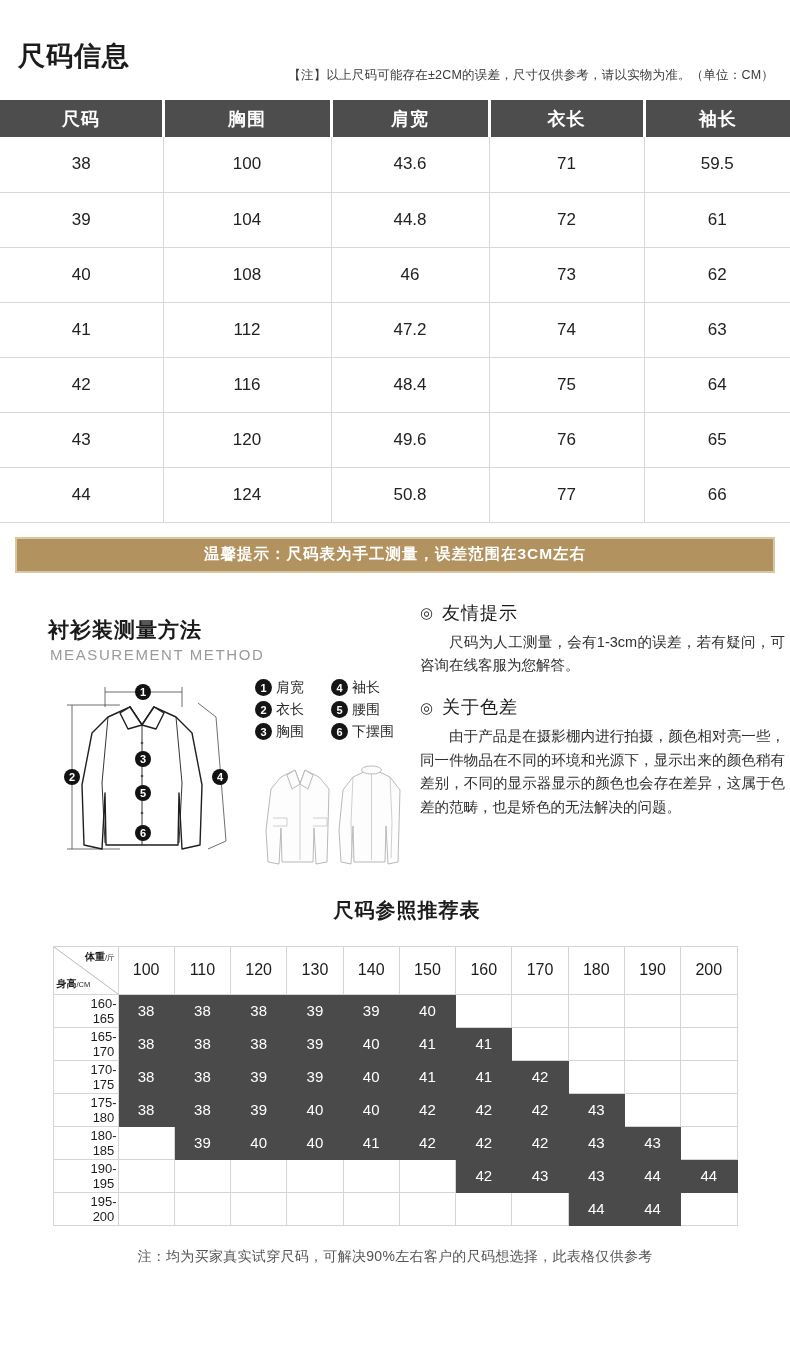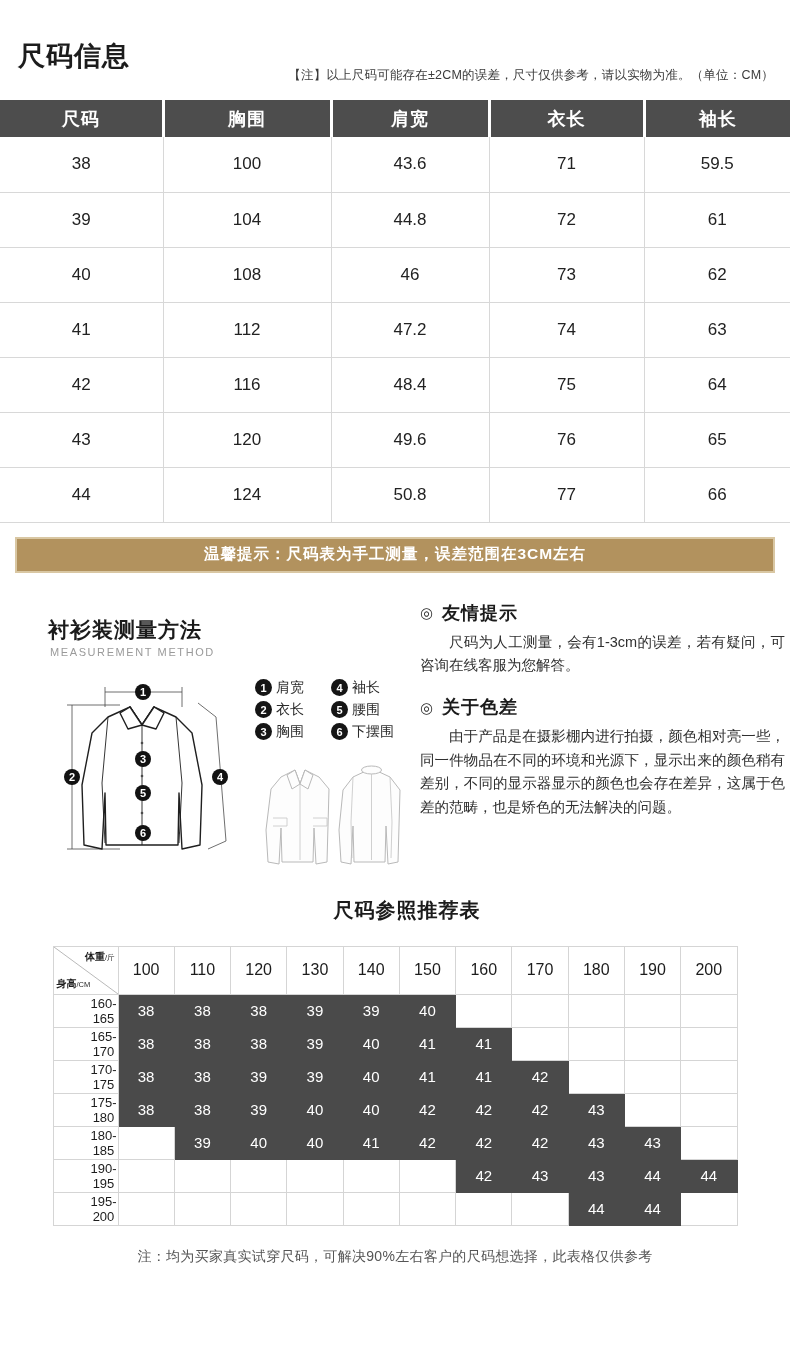--- a/index.html
+++ b/index.html
@@ -101,21 +101,21 @@
     position: absolute;
     left: 48px; top: 15px;
     font-size: 21px;
     font-weight: bold;
     color: #1b1b1b;
     letter-spacing: 1px;
   }
   .ms-sub {
     position: absolute;
     left: 50px; top: 45px;
-    font-size: 11px;
+    font-size: 15px;
     color: #9a9a9a;
     letter-spacing: 1.6px;
   }
   .ms-figure {
     position: absolute;
     left: 30px; top: 72px;
     width: 240px; height: 200px;
   }
   .ms-legend {
     position: absolute;
@@ -166,21 +166,21 @@
     margin-bottom: 6px;
   }
   .tip-marker {
     font-size: 15px;
     color: #2b2b2b;
     margin-right: 9px;
     line-height: 1;
   }
   .tip-title {
     font-size: 18px;
-    font-weight: bold;
+    font-weight: normal;
     color: #1b1b1b;
     letter-spacing: 1px;
   }
   .tip-body {
     font-size: 14.5px;
     line-height: 1.62;
     color: #2f2f2f;
     text-indent: 2em;
     margin: 0 0 18px 0;
     text-align: justify;

